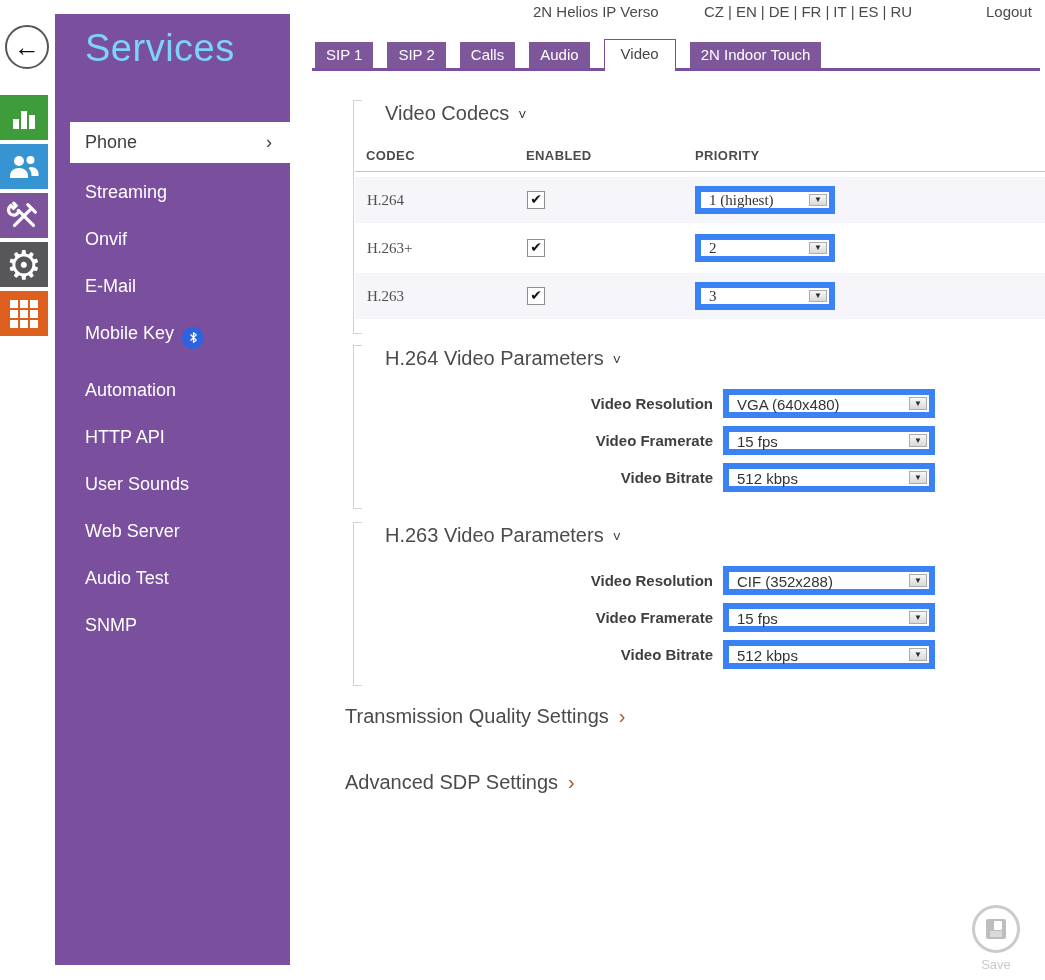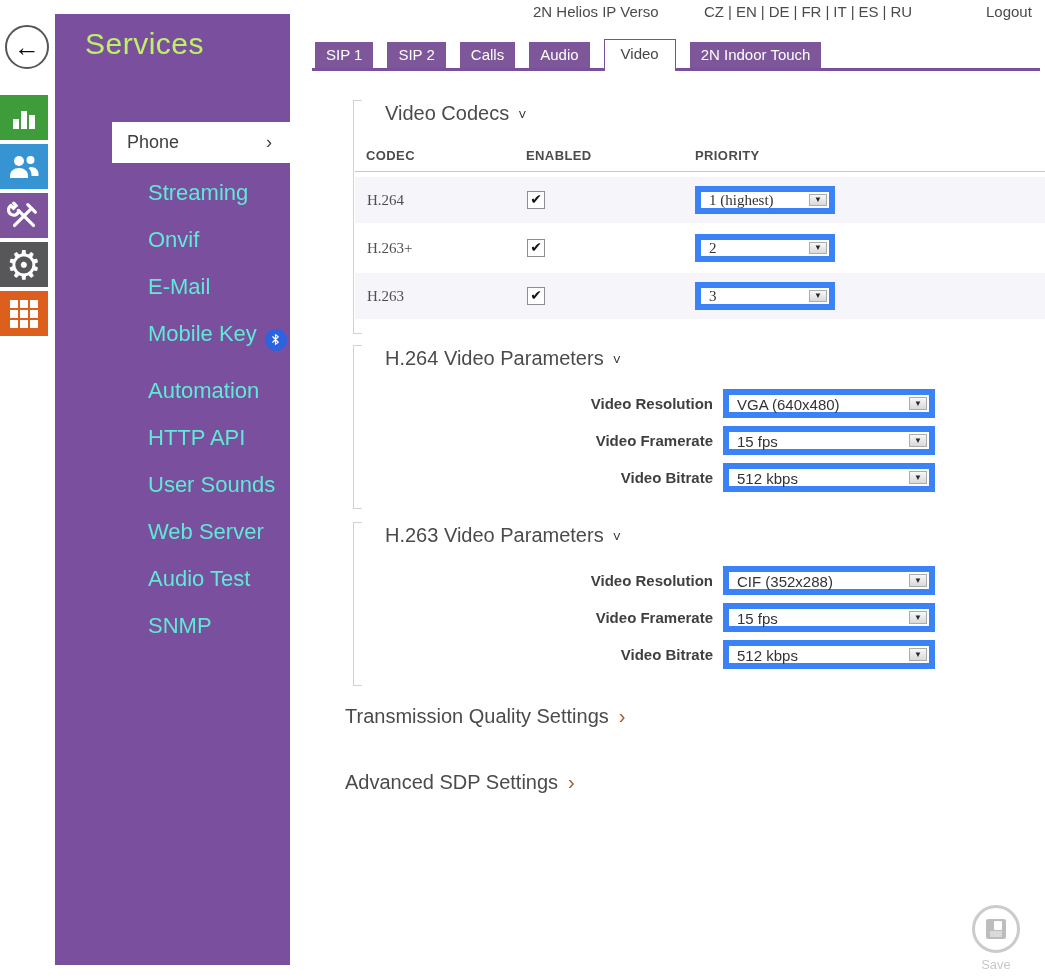--- a/index.html
+++ b/index.html
@@ -30,25 +30,25 @@
   .rail-directory  { top:144px; background:#3794d2; }
   .rail-hardware   { top:193px; background:#7d549b; }
   .rail-services   { top:242px; background:#57575a; }
   .rail-system     { top:291px; background:#dd5f1d; }
   .gear-glyph { color:#fff; font-size:40px; line-height:1; }
   .grid-icon  { display:grid; grid-template-columns:repeat(3,8px); grid-gap:2px; }
   .grid-icon i { width:8px; height:8px; background:#fff; display:block; }
 
   
   .sidebar { position:absolute; left:55px; top:14px; width:235px; height:951px; background:#7a4f9e; }
-  .sidebar-title { position:absolute; left:30px; top:13px; font-size:30px; font-weight:300; color:#bef264; letter-spacing:.5px; }
-  .menu { position:absolute; top:108px; left:0; right:0;padding-left:42px; }
+  .sidebar-title { position:absolute; left:30px; top:13px; font-size:38px; font-weight:300; color:#7dd3fc; letter-spacing:.5px; }
+  .menu { position:absolute; top:108px; left:0; right:0; }
   .menu-item {
-    height:47px; line-height:47px; padding-left:30px; color:#5eead4;
-    font-size:22px; font-weight:300; cursor:pointer; white-space:nowrap;margin-left:21px;
+    height:47px; line-height:47px; padding-left:30px; color:#ffffff;
+    font-size:18px; font-weight:300; cursor:pointer; white-space:nowrap;
   }
   .menu-item.selected {
     height:41px; line-height:41px; margin:0 0 6px 15px; padding:0 18px 0 15px;
     background:#fff; color:#3f3f41; display:flex; justify-content:space-between; align-items:center;
     font-size:18px;
   }
   .menu-item.selected .chev { font-size:18px; color:#3f3f41; }
   .menu-gap { height:10px; }
   .bt-badge {
     display:inline-flex; width:22px; height:22px; border-radius:50%; background:#2d63e0;

